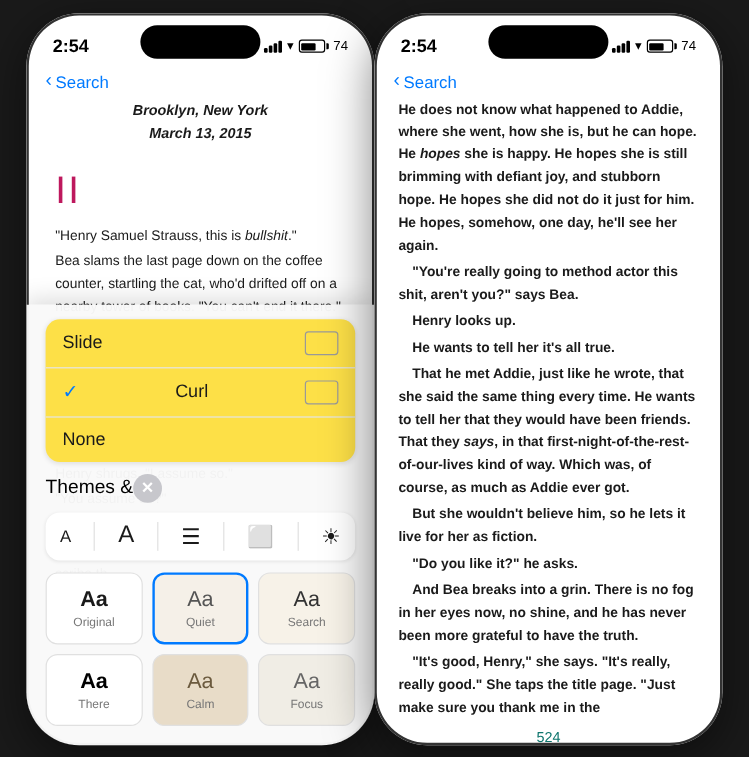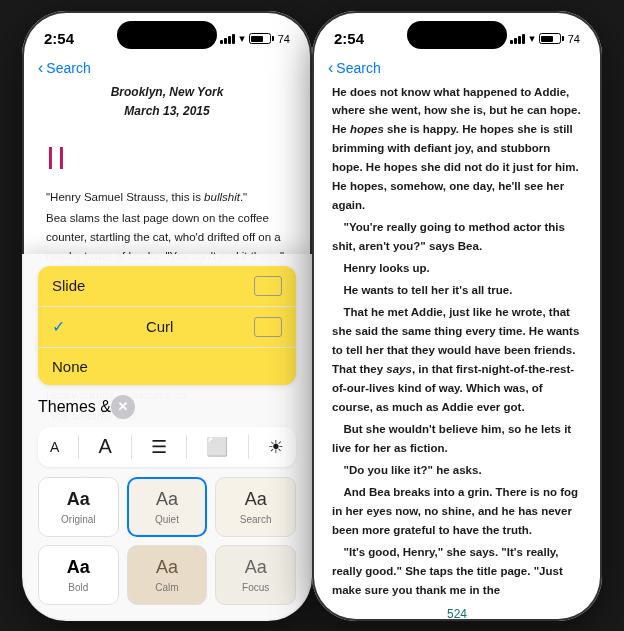--- a/index.html
+++ b/index.html
@@ -455,21 +455,21 @@
         <div class="theme-item quiet selected">
           <span class="theme-aa quiet">Aa</span>
           <span class="theme-label">Quiet</span>
         </div>
         <div class="theme-item paper">
           <span class="theme-aa paper">Aa</span>
           <span class="theme-label">Search</span>
         </div>
         <div class="theme-item bold-t">
           <span class="theme-aa bold-t">Aa</span>
-          <span class="theme-label">Bold</span>
+          <span class="theme-label">There</span>
         </div>
         <div class="theme-item calm">
           <span class="theme-aa calm">Aa</span>
           <span class="theme-label">Calm</span>
         </div>
         <div class="theme-item focus">
           <span class="theme-aa focus">Aa</span>
           <span class="theme-label">Focus</span>
         </div>
       </div>

